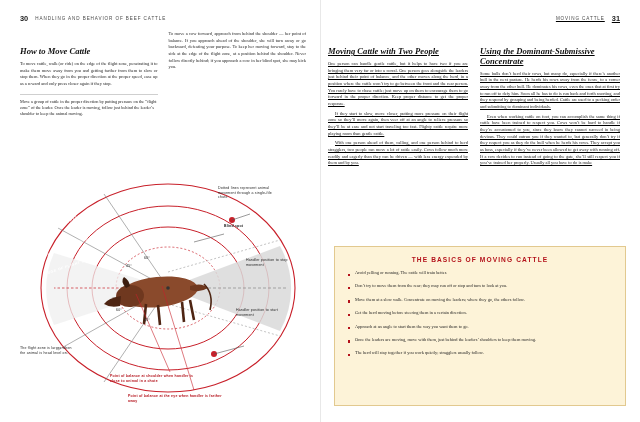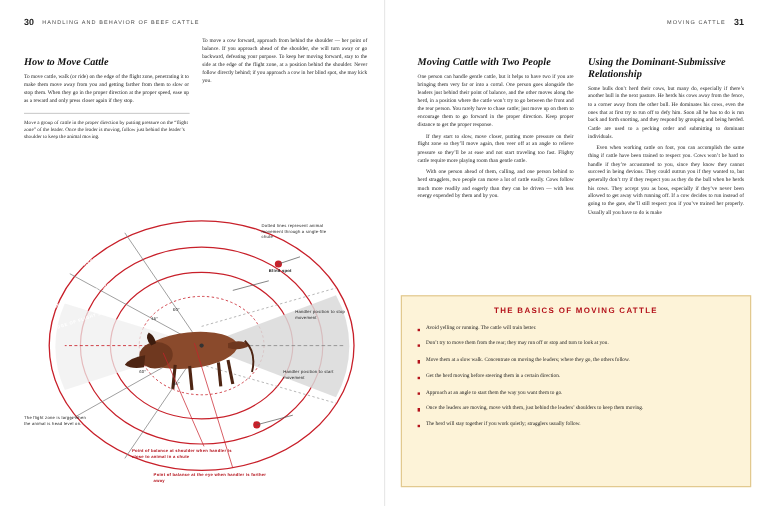--- a/index.html
+++ b/index.html
@@ -3,21 +3,21 @@
 <meta charset="utf-8">
 <style>
   html,body{margin:0;padding:0;background:#6b6b6b;}
   body{font-family:"Liberation Serif", serif;}
   .page{
     position:relative;width:640px;height:422px;background:#ffffff;overflow:hidden;
   }
   .spread{position:absolute;inset:0;display:flex;}
   .leaf{position:relative;width:320px;height:422px;box-sizing:border-box;}
   .leaf.left{padding:14px 14px 12px 20px;}
-  .leaf.right{padding:14px 20px 12px 28px;}
+  .leaf.right{padding:14px 20px 12px 8px;text-decoration:underline;}
   .gutter{position:absolute;left:320px;top:0;width:1px;height:422px;background:#e8e8e8;}
 
   
   .runhead{display:flex;align-items:center;font-family:"Liberation Sans", sans-serif;font-size:4.6px;letter-spacing:.9px;color:#4a4a4a;text-transform:uppercase;}
   .runhead.left{justify-content:flex-start;gap:7px;text-align:center;}
   .runhead.right{justify-content:flex-end;gap:7px;}
   .folio{font-family:"Liberation Sans", sans-serif;font-size:7.4px;font-weight:bold;color:#222;letter-spacing:0;}
 
   .cols{display:flex;gap:11px;margin-top:8px;}
   .col{width:142px;}
@@ -168,21 +168,21 @@
       </div>
 
       <div class="rightcols">
         <div class="col narrow">
           <h2 class="sec">Moving Cattle with Two People</h2>
           <p class="body first">One person can handle gentle cattle, but it helps to have two if you are bringing them very far or into a corral. One person goes alongside the leaders just behind their point of balance, and the other moves along the herd, in a position where the cattle won’t try to go between the front and the rear person. You rarely have to chase cattle; just move up on them to encourage them to go forward in the proper direction. Keep proper distance to get the proper response.</p>
           <p class="body ind">If they start to slow, move closer, putting more pressure on their flight zone so they’ll move again, then veer off at an angle to relieve pressure so they’ll be at ease and not start traveling too fast. Flighty cattle require more playing room than gentle cattle.</p>
           <p class="body ind">With one person ahead of them, calling, and one person behind to herd stragglers, two people can move a lot of cattle easily. Cows follow much more readily and eagerly than they can be driven — with less energy expended by them and by you.</p>
         </div>
         <div class="col narrow">
-          <h2 class="sec">Using the Dominant-Submissive Relationship</h2>
+          <h2 class="sec">Using the Dominant-Submissive Concentrate</h2>
           <p class="body first">Some bulls don’t herd their cows, but many do, especially if there’s another bull in the next pasture. He herds his cows away from the fence, to a corner away from the other bull. He dominates his cows, even the ones that at first try to run off to defy him. Soon all he has to do is run back and forth snorting, and they respond by grouping and being herded. Cattle are used to a pecking order and submitting to dominant individuals.</p>
           <p class="body ind">Even when working cattle on foot, you can accomplish the same thing if cattle have been trained to respect you. Cows won’t be hard to handle if they’re accustomed to you, since they know they cannot succeed in being devious. They could outrun you if they wanted to, but generally don’t try if they respect you as they do the bull when he herds his cows. They accept you as boss, especially if they’ve never been allowed to get away with running off. If a cow decides to run instead of going to the gate, she’ll still respect you if you’ve trained her properly. Usually all you have to do is make</p>
         </div>
       </div>
     </div>
 
     <div class="gutter"></div>
 
     <div class="boxed">
       <h3>The Basics of Moving Cattle</h3>

